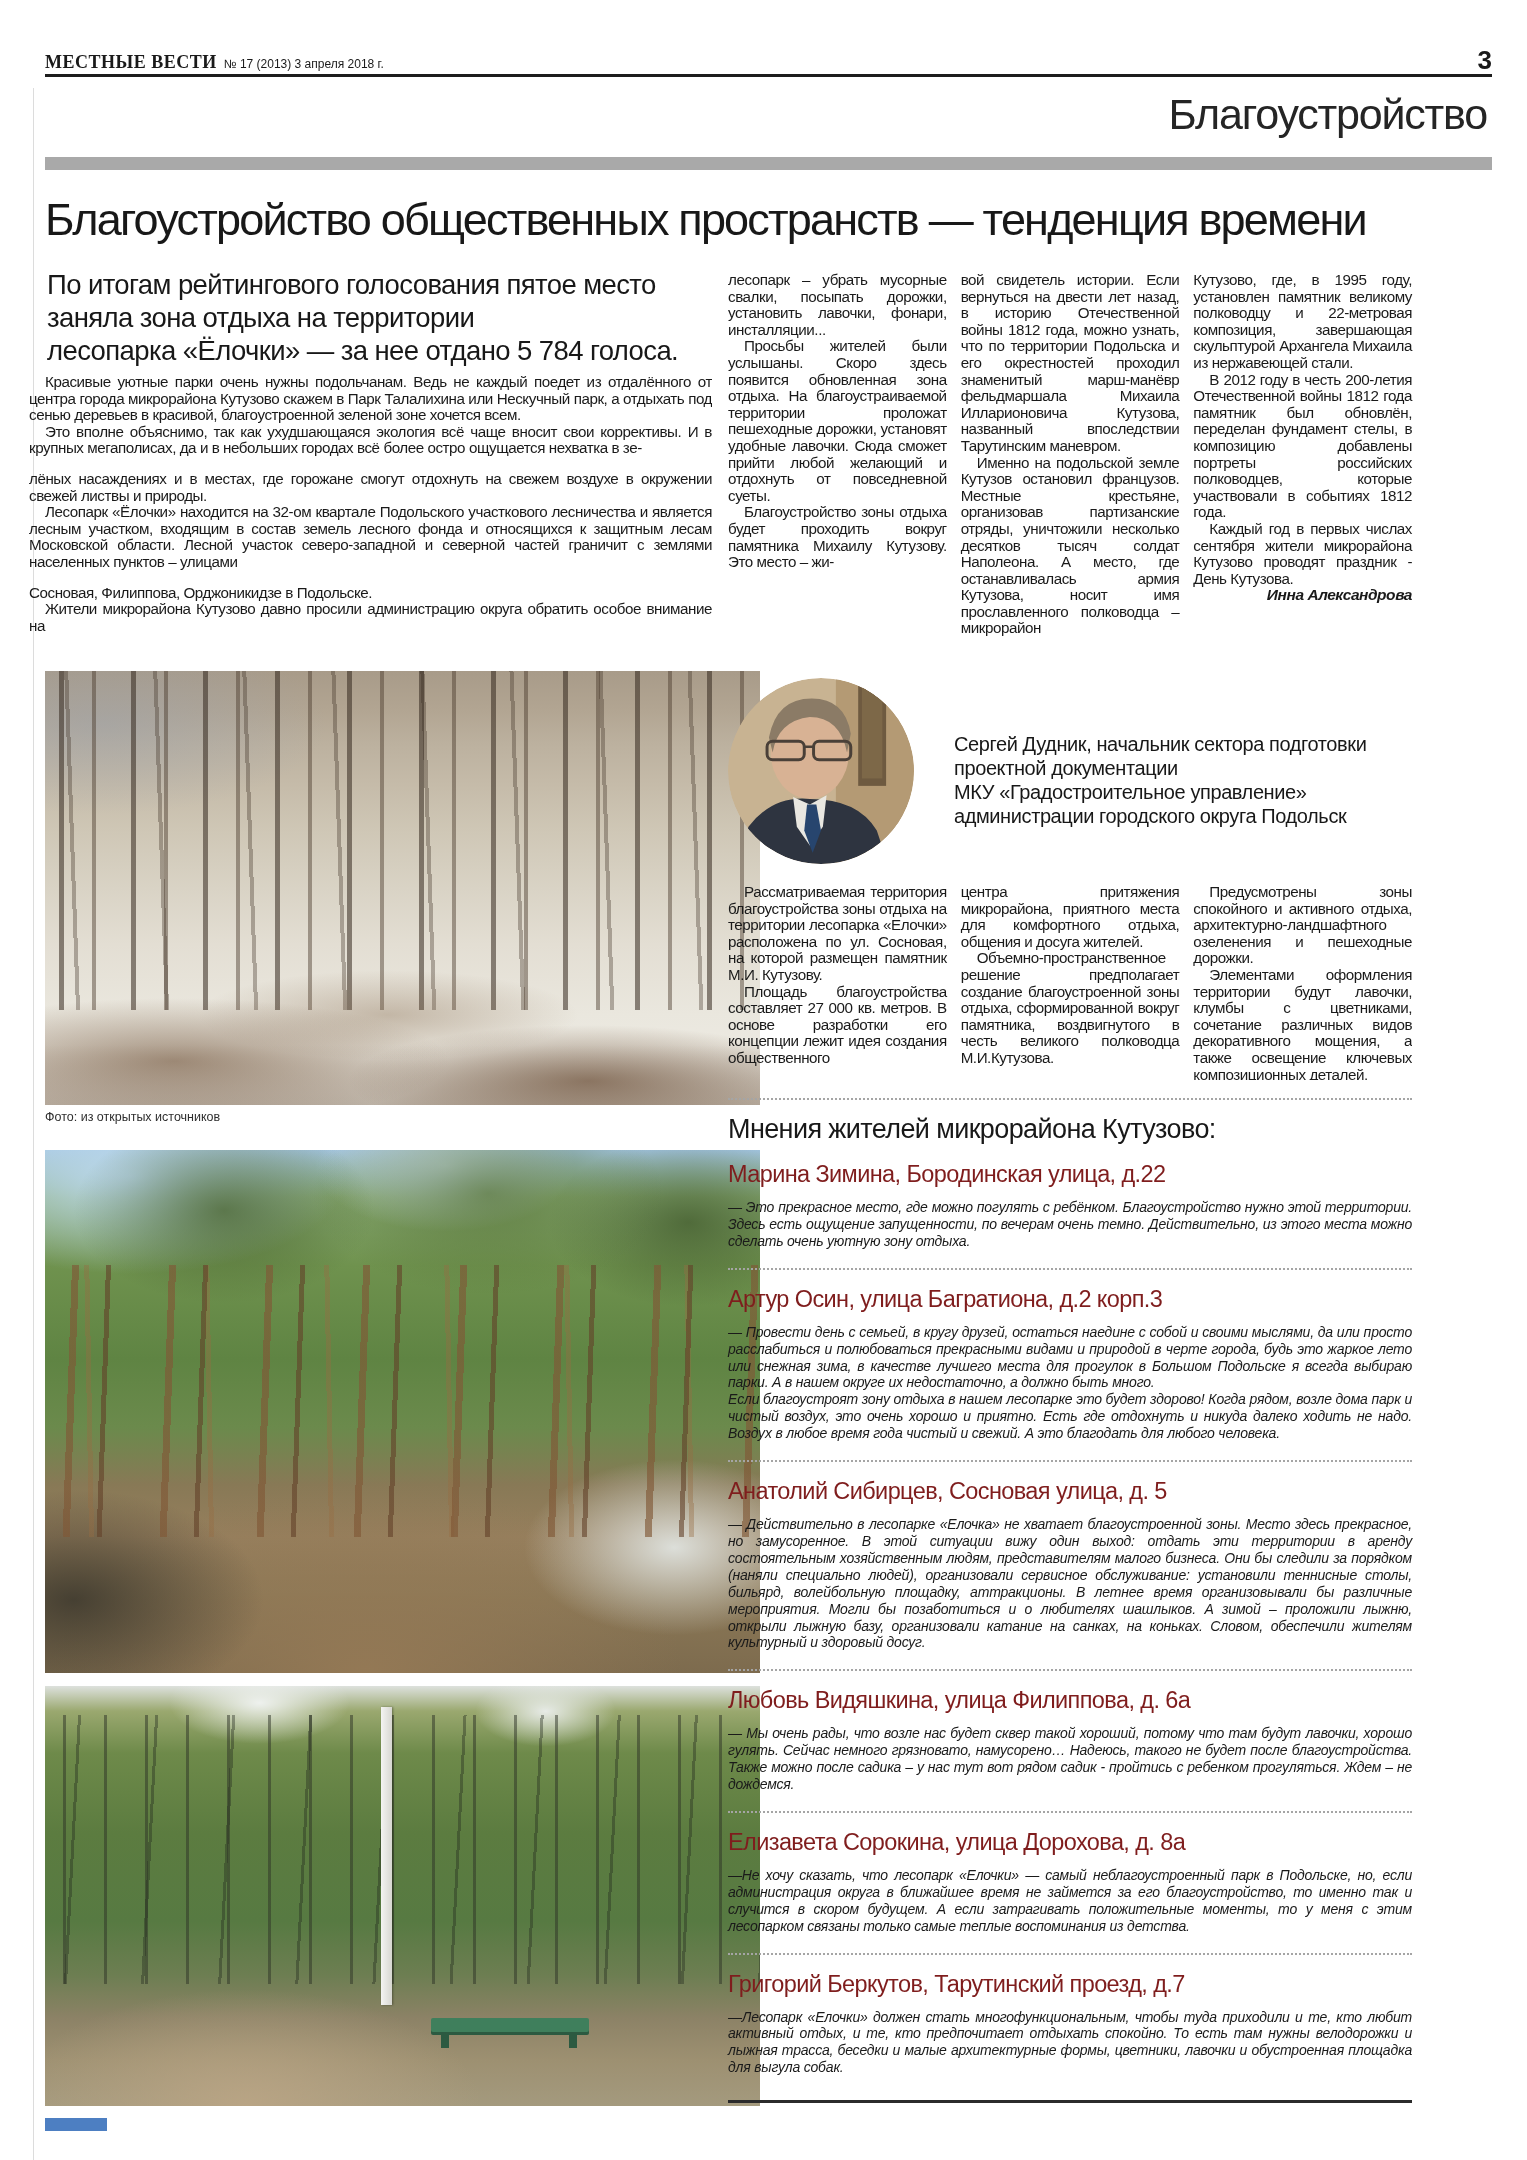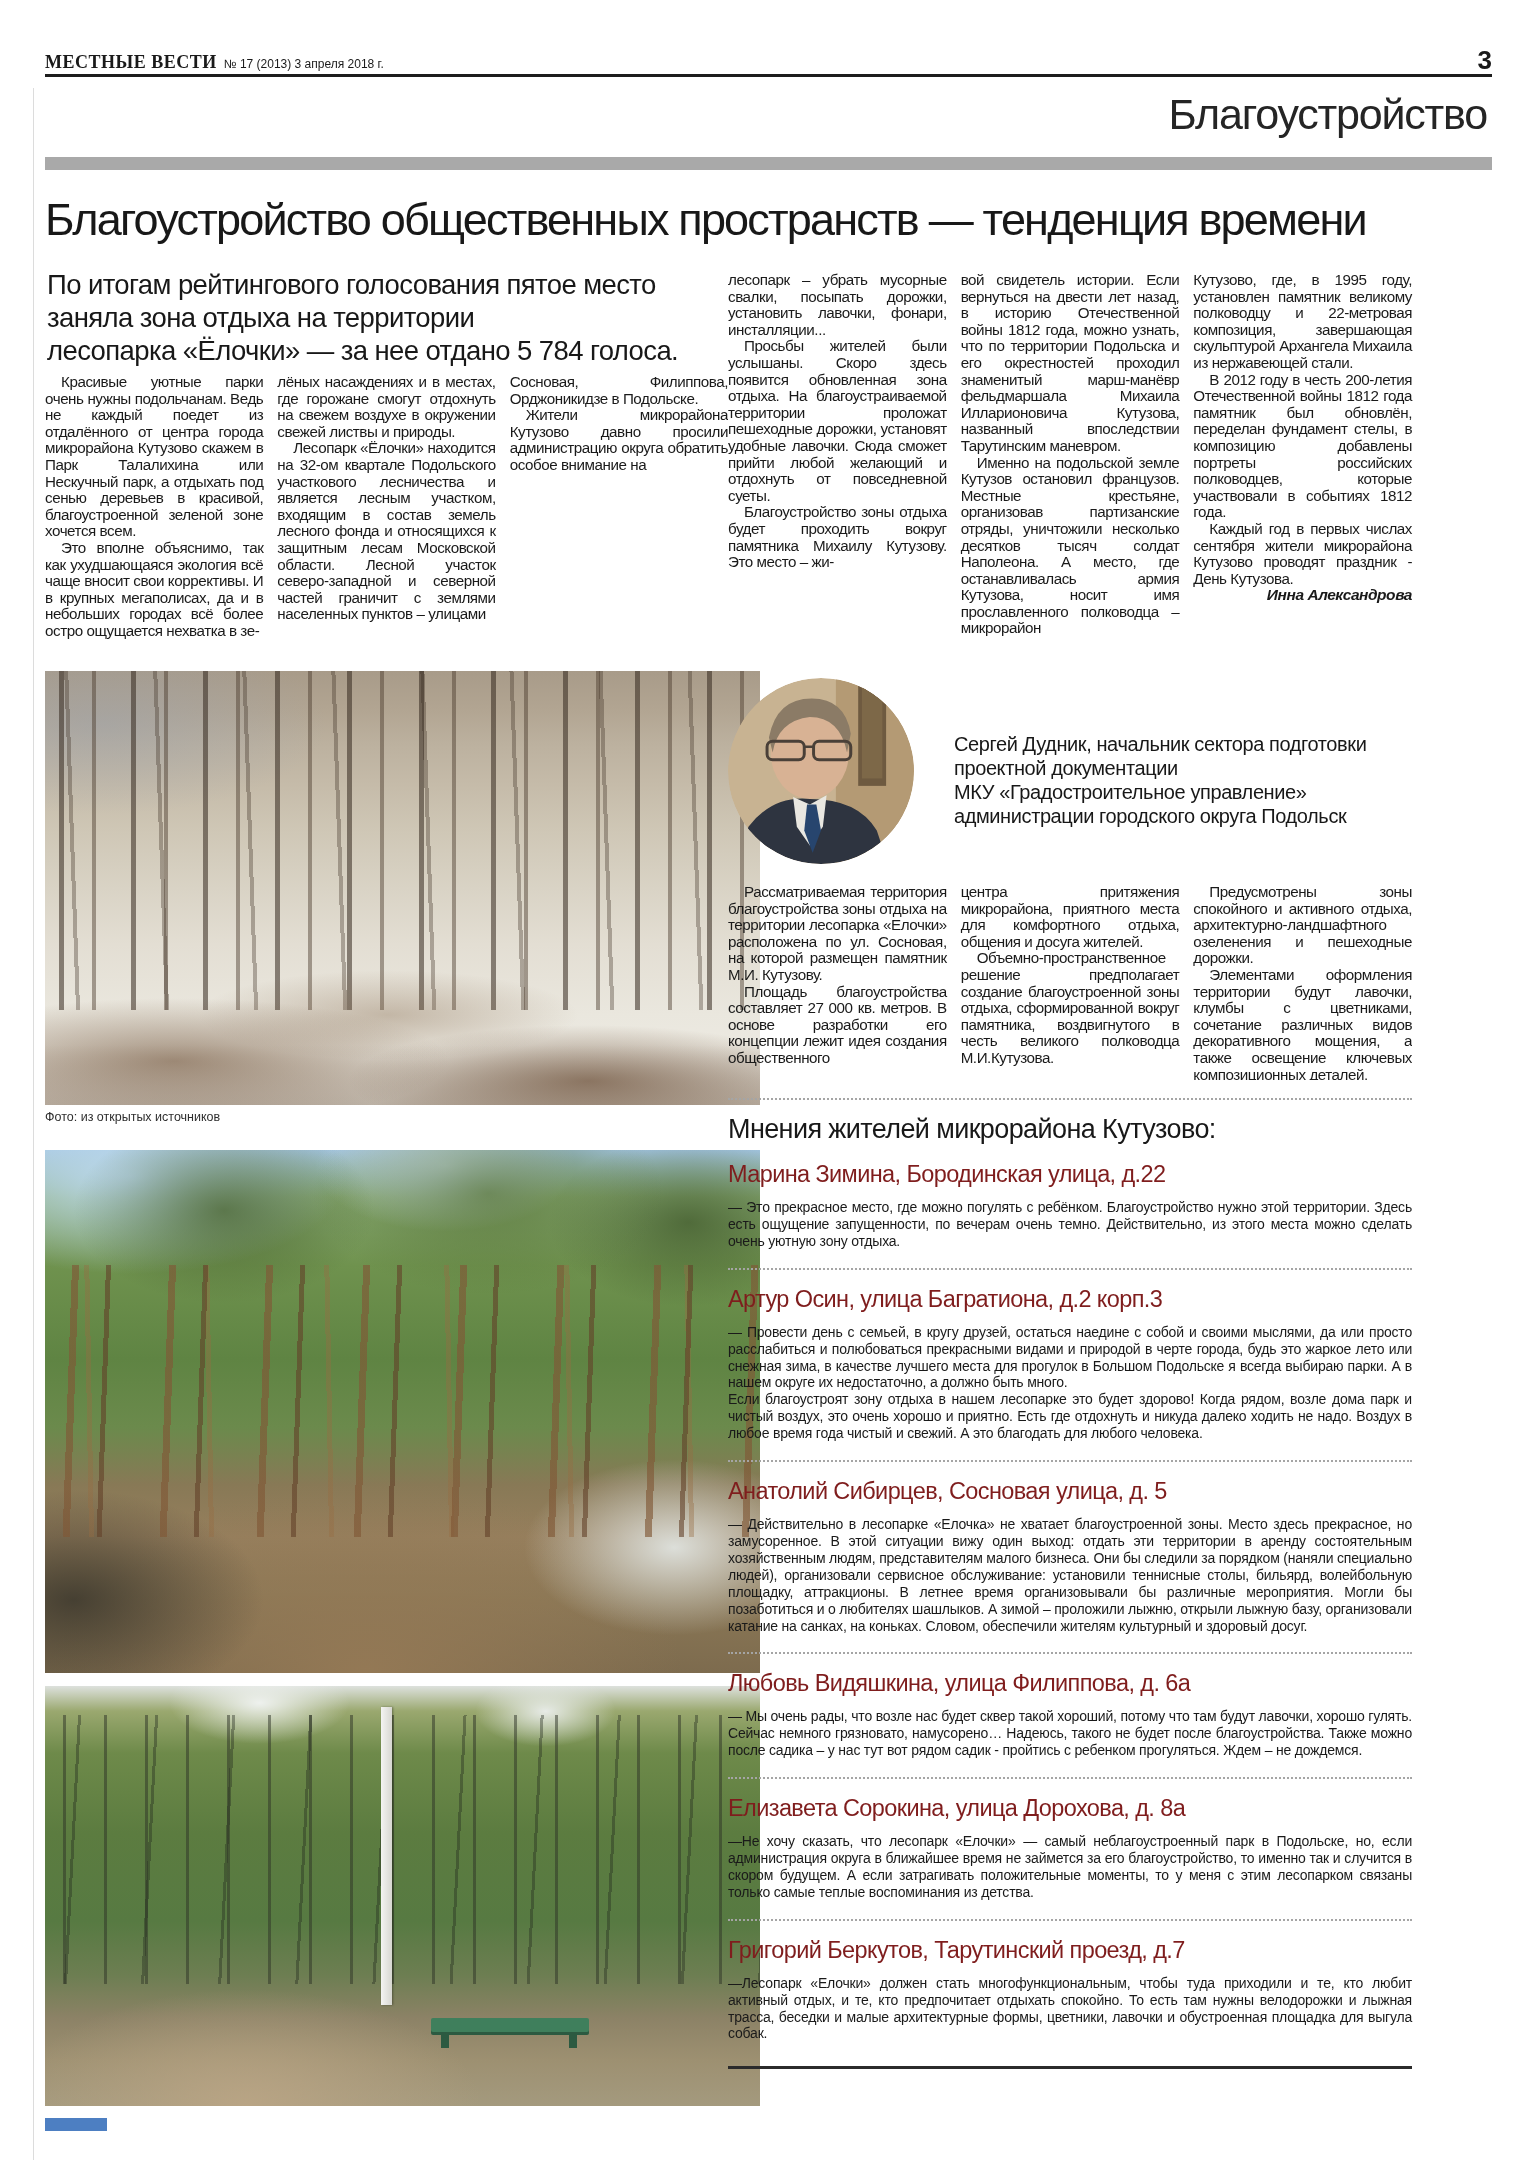--- a/index.html
+++ b/index.html
@@ -16,21 +16,21 @@
   .page-num{font-size:26px;font-weight:bold;line-height:1;}
   #section-label{position:absolute;right:40px;top:90px;font-size:43px;letter-spacing:-1.2px;color:#252525;}
   #gray-rule{position:absolute;left:45px;width:1447px;top:157px;height:13px;background:#a9a9a9;}
   
   #headline{position:absolute;left:45px;top:194px;width:1440px;font-size:45px;letter-spacing:-1.8px;
             white-space:nowrap;color:#181818;}
   #lead{position:absolute;left:47px;top:268px;width:700px;font-size:27.5px;line-height:33px;letter-spacing:-.6px;color:#181818;}
   #lead p{margin:0;}
   
   .colwrap{display:flex;gap:14px;}
-  #cols-left{position:absolute;left:45px;top:374px;width:683px;height:284px;overflow:hidden;}
+  #cols-left{position:absolute;left:29px;top:374px;width:683px;height:284px;overflow:hidden;flex-direction:column;}
   #cols-right{position:absolute;left:728px;top:272px;width:684px;}
   .bcol{flex:1;font-size:15.2px;line-height:16.6px;text-align:justify;letter-spacing:-.45px;}
   .bcol p{margin:0;text-indent:16px;}
   .bcol p:first-child{text-indent:0;}
   .bcol.first-indent p:first-child{text-indent:16px;}
   .sig{margin-top:26px;text-align:right;font-weight:bold;font-style:italic;font-size:15.5px;text-indent:0 !important;}
   
   .photo{position:absolute;left:45px;width:715px;overflow:hidden;}
   #photo1{top:671px;height:434px;
     background:
@@ -81,21 +81,21 @@
   
   #right-lower{position:absolute;left:728px;top:676px;width:684px;}
   .portrait-row{position:relative;height:190px;}
   .portrait{position:absolute;left:0;top:2px;width:186px;height:186px;border-radius:50%;overflow:hidden;}
   .official-name{position:absolute;left:226px;top:56px;width:458px;font-size:20px;line-height:24px;letter-spacing:-.4px;color:#181818;}
   .official-name p{margin:0;}
   .cols3{margin-top:18px;height:196px;overflow:hidden;}
   .dot-rule{border-top:2px dotted #a5a5a5;height:0;margin-top:18px;}
   #opinions-header{font-size:27px;letter-spacing:-.6px;margin-top:14px;color:#181818;}
   .op-name{font-size:23.5px;letter-spacing:-.6px;margin-top:16px;color:#7f1d1d;}
-  .op-quote{font-size:14px;line-height:16.9px;letter-spacing:-.2px;text-align:justify;margin-top:11px;}
+  .op-quote{font-style:italic;font-size:14px;line-height:16.9px;letter-spacing:-.2px;text-align:justify;margin-top:11px;}
   .op-quote p{margin:0;}
   #end-rule{border-top:3px solid #2b2b2b;height:0;margin-top:24px;}
   #blue-bar{position:absolute;left:45px;top:2118px;width:62px;height:13px;}
 </style>
 </head>
 <body>
 
 <div class="page">
 
   <div id="edge-line"></div>

